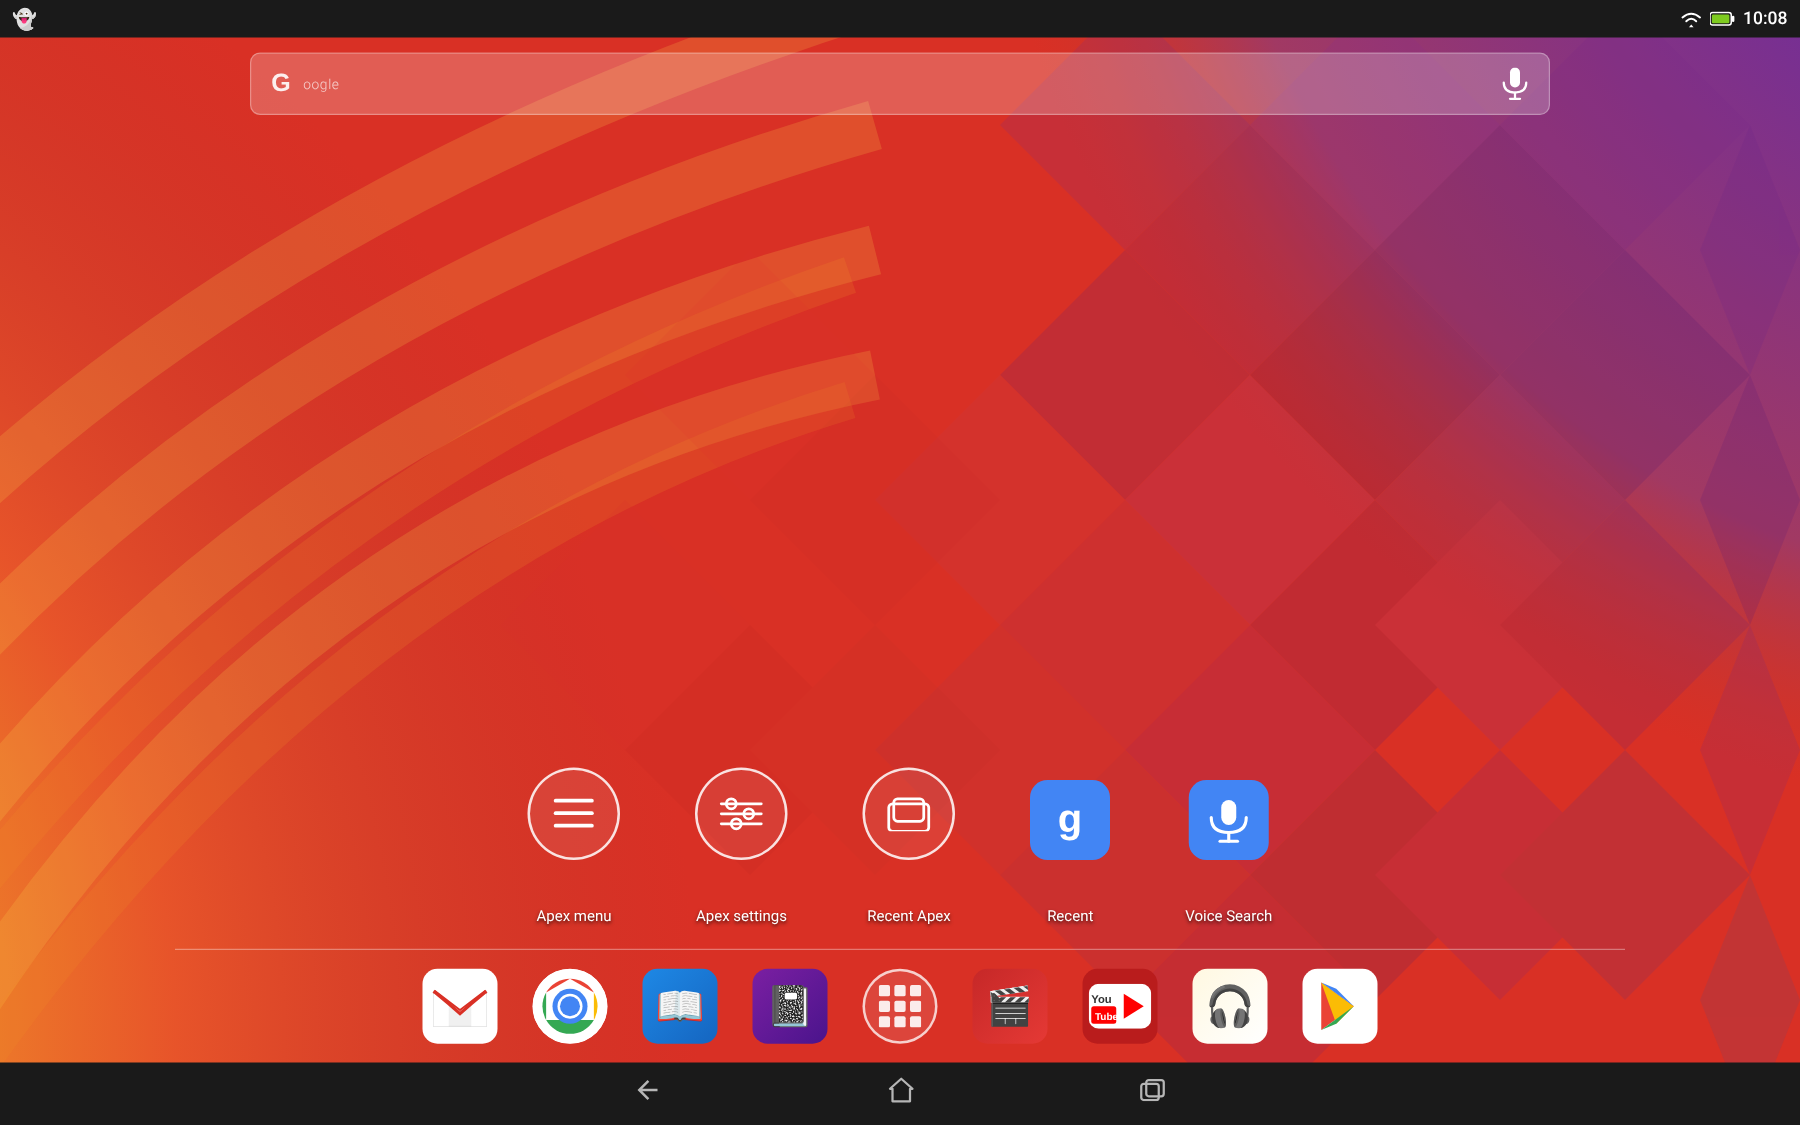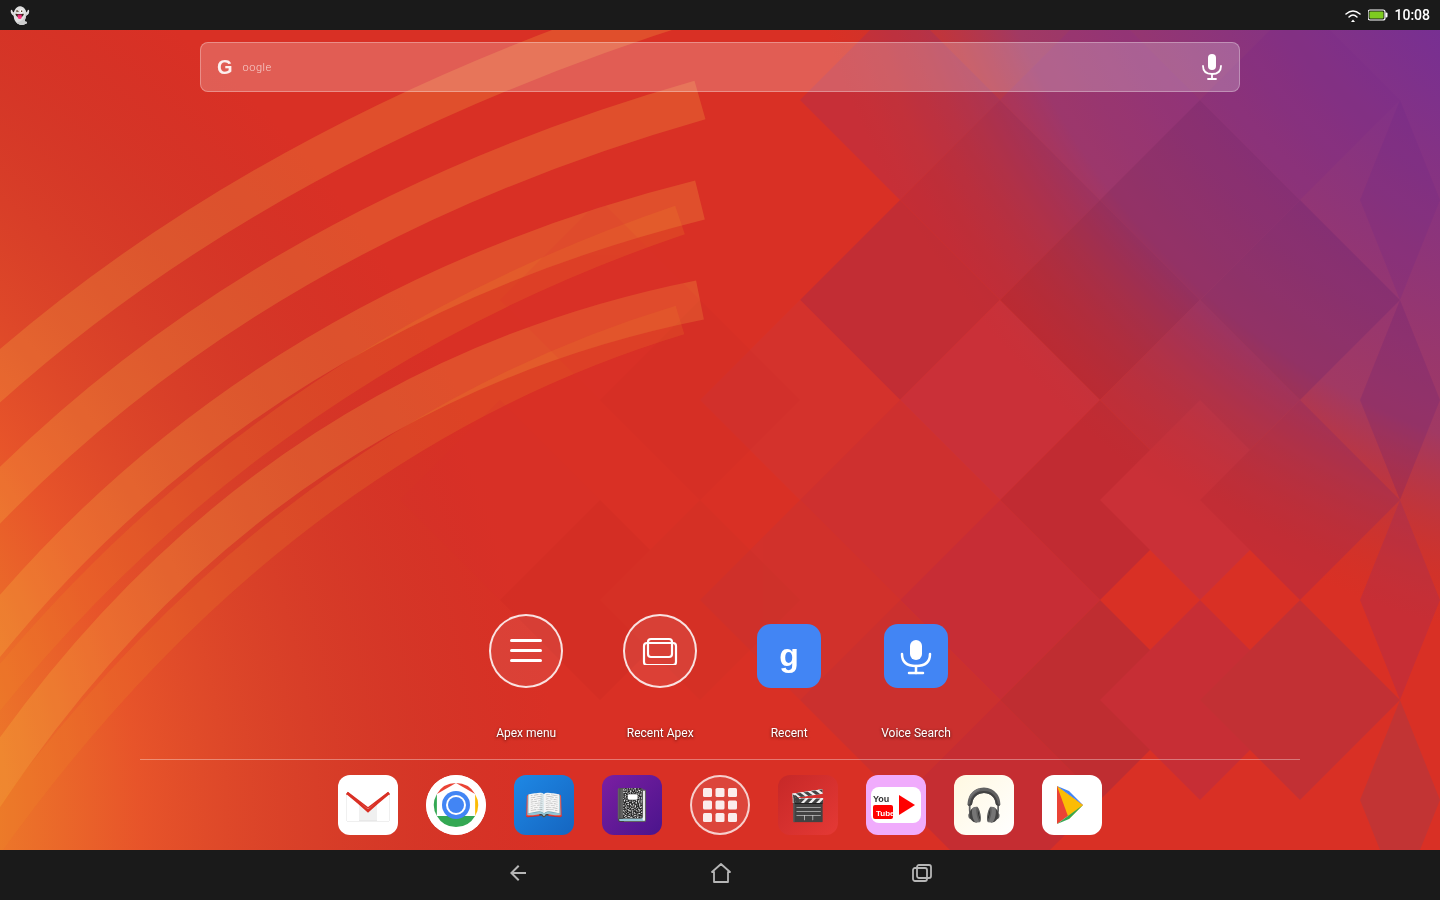--- a/index.html
+++ b/index.html
@@ -164,21 +164,21 @@
     
     .purple-book { background: linear-gradient(135deg, #7b1fa2, #4a148c); }
 
     
     .apps-grid-icon { background: rgba(255,255,255,0.15); border-radius: 50%; border: 2px solid rgba(255,255,255,0.7); }
 
     
     .film-icon { background: linear-gradient(135deg, #c62828, #e53935); }
 
     
-    .yt-icon { background: #f0abfc; }
+    .yt-icon { background: #b91c1c; }
 
     
     .headphones-icon { background: linear-gradient(135deg, #fff8e1, #fff); }
 
     
     .playstore-icon { background: white; }
 
     
     .google-app { background: #4285f4; }
 
@@ -302,20 +302,34 @@
     <div class="circle-icon">
       <svg width="36" height="28" viewBox="0 0 36 28" fill="white">
         <rect x="2" y="2" width="32" height="3" rx="1.5" fill="white"></rect>
         <rect x="2" y="12" width="32" height="3" rx="1.5" fill="white"></rect>
         <rect x="2" y="22" width="32" height="3" rx="1.5" fill="white"></rect>
       </svg>
     </div>
     <span class="app-label">Apex menu</span>
   </div>
 
+  <div class="app-icon-wrapper">
+    <div class="circle-icon">
+      <svg width="36" height="28" viewBox="0 0 36 28" fill="none" stroke="white" stroke-width="2.2" stroke-linecap="round">
+        <line x1="2" y1="6" x2="34" y2="6"></line>
+        <line x1="2" y1="14" x2="34" y2="14"></line>
+        <line x1="2" y1="22" x2="34" y2="22"></line>
+
+        <circle cx="10" cy="6" r="4" fill="none" stroke="white" stroke-width="2.2"></circle>
+        <circle cx="24" cy="14" r="4" fill="none" stroke="white" stroke-width="2.2"></circle>
+        <circle cx="14" cy="22" r="4" fill="none" stroke="white" stroke-width="2.2"></circle>
+      </svg>
+    </div>
+    <span class="app-label">Apex settings</span>
+  </div>
 
   <div class="app-icon-wrapper">
     <div class="circle-icon">
       <svg width="38" height="28" viewBox="0 0 38 28" fill="none">
         <rect x="3" y="6" width="32" height="22" rx="3" stroke="white" stroke-width="2.2" fill="none"></rect>
         <rect x="7" y="2" width="24" height="18" rx="3" stroke="white" stroke-width="2.2" fill="none"></rect>
       </svg>
     </div>
     <span class="app-label">Recent Apex</span>
   </div>

